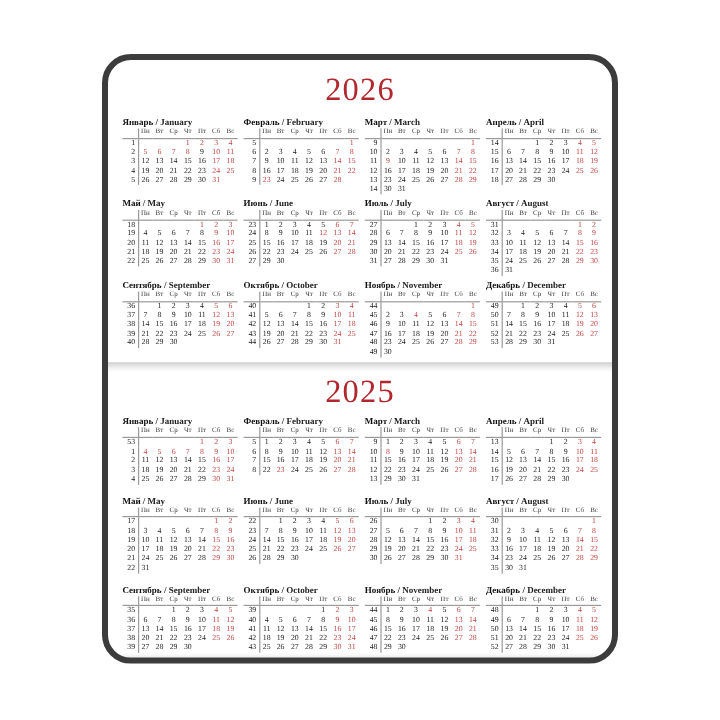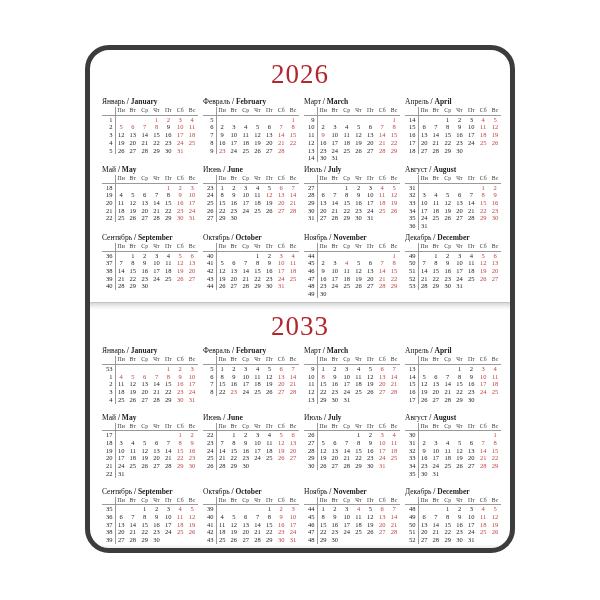--- a/index.html
+++ b/index.html
@@ -16,21 +16,21 @@
   .year-title{ text-align:center;color:var(--title-red);font-size:27px;line-height:31px;
     letter-spacing:1px;}
   .yt-2026{margin-top:9px;}
   .yt-2027{margin-top:1px;}
   .months-grid{display:grid;grid-template-columns:repeat(4,1fr);
     column-gap:5px;padding:0 12px;align-items:start;}
   .grid-2026{margin-top:7px;row-gap:3px;}
   .grid-2027{margin-top:4px;row-gap:9px;}
   .month{width:96px;}
   .mtitle{font-size:7.5px;line-height:9px;color:#111;margin-bottom:1px;white-space:nowrap;}
-  .mtitle b{font-weight:normal;}
+  .mtitle b{font-weight:bold;}
   .mtitle span{font-weight:bold;color:#222;}
   table.cal{border-collapse:collapse;table-layout:fixed;width:96px;}
   table.cal td{width:11.8px;text-align:center;font-size:6.5px;line-height:7.7px;
     padding:0;color:var(--ink);overflow:hidden;}
   table.cal td.wk{width:13px;text-align:right;padding-right:2px;
     border-right:1px solid var(--line);color:#1a1a1a;}
   table.cal tr.hdr td{font-size:5.8px;color:var(--hdr);border-bottom:1px solid var(--line);}
   table.cal td.red{color:var(--date-red);}
   .page-break{height:17px;margin-top:4px;border-top:1px solid #c3c3c3;
     background:linear-gradient(to bottom,#d9d9d9 0%,#f2f2f2 55%,#ffffff 100%);}
@@ -873,21 +873,21 @@
                 <td>31</td>
                 <td></td>
                 <td></td>
                 <td></td>
               </tr>
             </tbody>
           </table>
         </div>
       </div>
     <div class="page-break"></div>
-    <div class="year-title yt-2027">2033</div>
+    <div class="year-title yt-2027">2025</div>
     <div class="months-grid grid-2027">
         <div class="month">
           <div class="mtitle"><b>Январь</b><span> / January</span></div>
           <table class="cal">
             <tbody>
               <tr class="hdr">
                 <td class="wk"></td>
                 <td>Пн</td>
                 <td>Вт</td>
                 <td>Ср</td>

